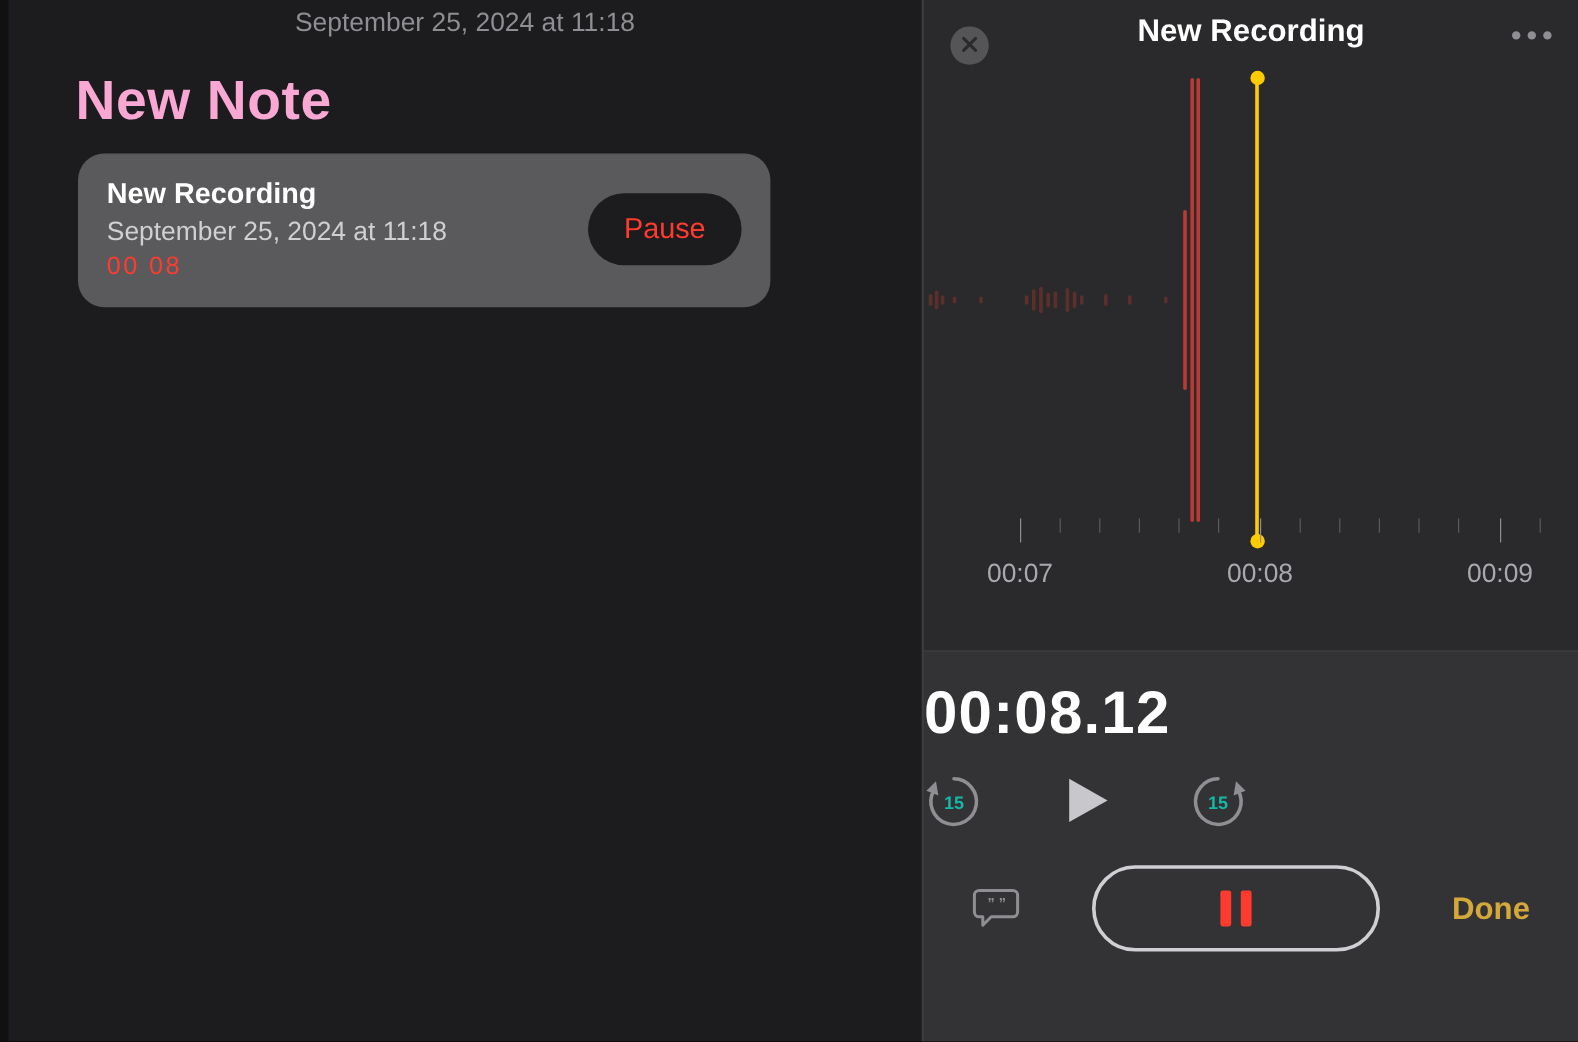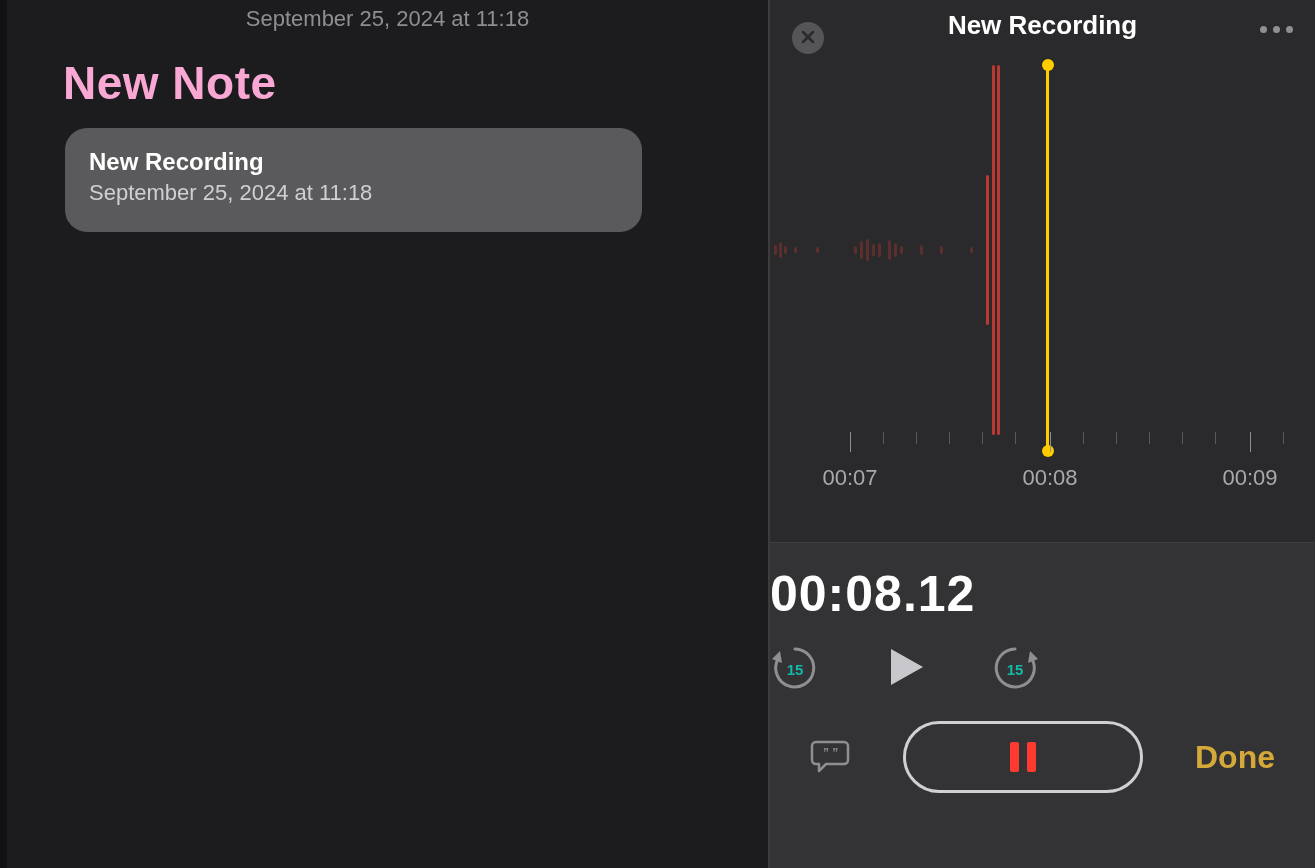--- a/index.html
+++ b/index.html
@@ -81,36 +81,38 @@
 
   .bottom-row { width: 100%; display: flex; align-items: center; justify-content: space-between; padding: 26px 40px 30px; }
   .transcript-btn { background: none; border: none; cursor: pointer; }
   .transcript-btn svg { width: 40px; height: 34px; stroke: #8e8e93; fill: none; }
   .record-toggle {
     width: 240px; height: 72px; border-radius: 40px; border: 3px solid #d0d0d4; background: transparent;
     display: flex; align-items: center; justify-content: center; cursor: pointer;
   }
   .pause-bars { display: flex; gap: 8px; }
   .pause-bars span { width: 9px; height: 30px; background: #ff3b30; border-radius: 2px; }
-  .done-btn { background: none; border: none; color: #d4a93a; font-size: 32px; font-weight: 600; cursor: pointer; }
+  .done-btn { background: none; border: none; color: #d4a93a; font-size: 26px; font-weight: 600; cursor: pointer; }
 </style>
 </head>
 <body>
 
 <div class="app">
 
   <div class="notes-pane">
     <div class="note-date">September 25, 2024 at 11:18</div>
     <div class="note-title">New Note</div>
 
     <div class="recording-card">
       <div class="rec-left">
         <div class="rec-title">New Recording</div>
         <div class="rec-date">September 25, 2024 at 11:18</div>
-      </div>
+        <div class="rec-time">00 08</div>
+      </div>
+      <button class="pause-btn">Pause</button>
     </div>
   </div>
 
   <div class="memo-pane">
     <div class="memo-header">
       <button class="close-btn">
         <span>
           <svg viewBox="0 0 14 14" stroke-width="2.5" stroke-linecap="round">
               <line x1="2" y1="2" x2="12" y2="12"></line>
               <line x1="12" y1="2" x2="2" y2="12"></line>

